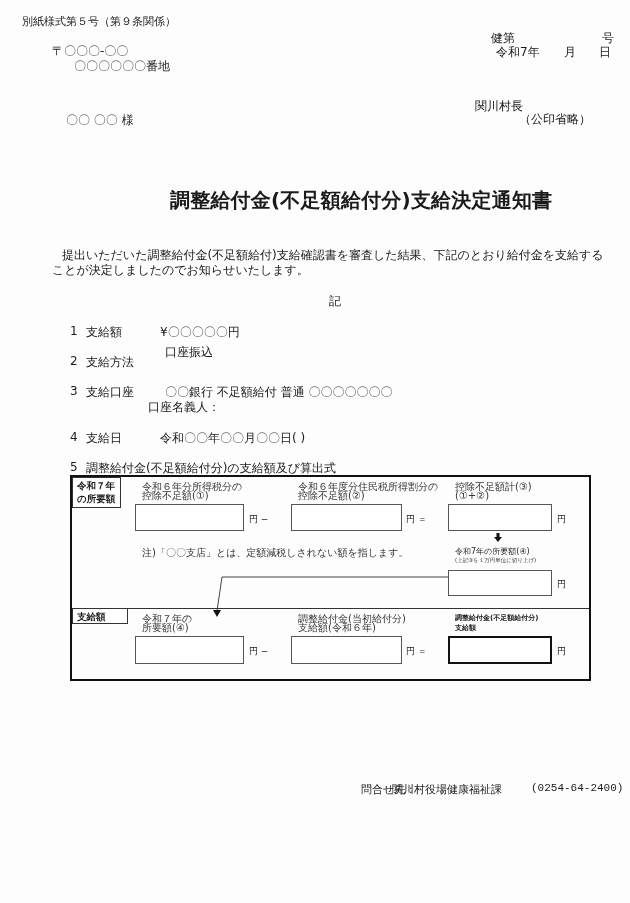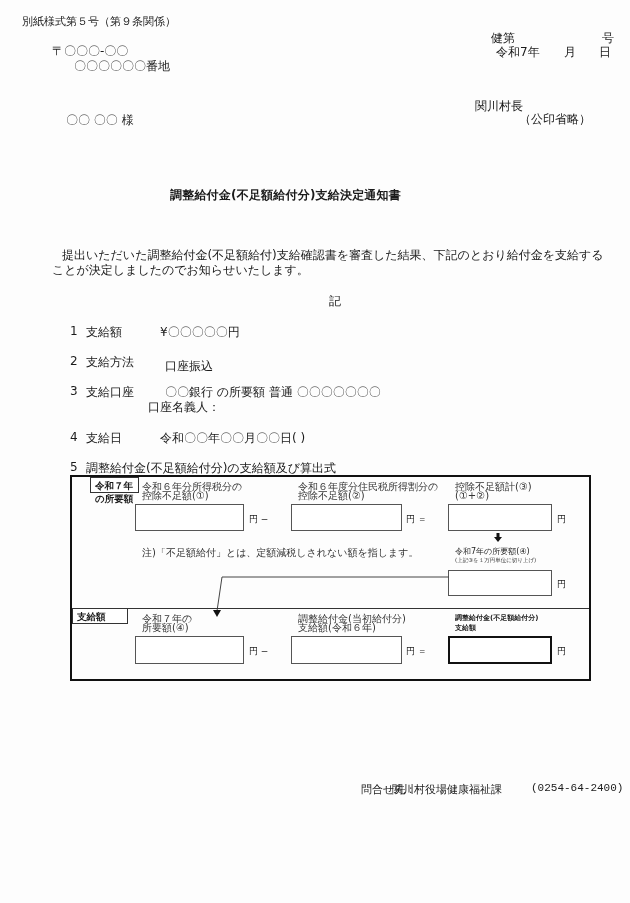--- a/index.html
+++ b/index.html
@@ -4,21 +4,21 @@
 <style>
   html, body { margin:0; padding:0; }
   body {
     width:630px; height:903px; background:#fdfdfd; position:relative; overflow:hidden;
     font-family:"DejaVu Sans", "Liberation Sans", sans-serif; color:#1a1a1a;
   }
   .abs { position:absolute; white-space:nowrap; }
   .serif { font-family:Liberation Mono, monospace; }
   .f11 { font-size:11px; }
   .f12 { font-size:12px; }
-  .title { font-size:12px; font-weight:bold; letter-spacing:0.2px; }
+  .title { font-size:20px; font-weight:bold; letter-spacing:0.2px; }
   .tiny { font-size:10px; line-height:9px; color:#333; }
   .tiny-b { font-size:7px; line-height:10px; font-weight:bold; color:#222; }
   .box { position:absolute; border:1px solid #555; background:#fff; box-sizing:border-box; }
   .box.thick { border:2px solid #111; }
   .tbl-outer { position:absolute; left:70px; top:475px; width:521px; height:206px; border:2px solid #111; box-sizing:border-box; }
   .hline { position:absolute; height:1px; background:#333; }
   .label-cell { position:absolute; border:1px solid #333; box-sizing:border-box; background:#fff; font-weight:bold; font-size:9.5px; line-height:13px; padding:1px 0 0 4px; }
   .unit { position:absolute; font-size:9px; }
 </style>
 </head>
@@ -44,41 +44,41 @@
 <div class="abs f12" style="left:329px;top:293px;">記</div>
 
 <div>
   <span class="abs f12" style="left:70px;top:324px;">1</span>
   <span class="abs f12" style="left:86px;top:324px;">支給額</span>
   <span class="abs f12" style="left:160px;top:324px;">¥〇〇〇〇〇円</span>
 </div>
 <div>
   <span class="abs f12" style="left:70px;top:354px;">2</span>
   <span class="abs f12" style="left:86px;top:354px;">支給方法</span>
-  <span class="abs f12" style="left:165px;top:358px;">口座振込</span>
+  <span class="abs f12" style="left:165px;top:344px;">口座振込</span>
 </div>
 <div>
   <span class="abs f12" style="left:70px;top:384px;">3</span>
   <span class="abs f12" style="left:86px;top:384px;">支給口座</span>
-  <span class="abs f12" style="left:165px;top:384px;">〇〇銀行  の所要額  普通  〇〇〇〇〇〇〇</span>
+  <span class="abs f12" style="left:165px;top:384px;">〇〇銀行  不足額給付  普通  〇〇〇〇〇〇〇</span>
   <span class="abs f12" style="left:148px;top:399px;">口座名義人：</span>
 </div>
 <div>
   <span class="abs f12" style="left:70px;top:430px;">4</span>
   <span class="abs f12" style="left:86px;top:430px;">支給日</span>
   <span class="abs f12" style="left:160px;top:430px;">令和〇〇年〇〇月〇〇日(  )</span>
 </div>
 <div>
   <span class="abs f12" style="left:70px;top:460px;">5</span>
   <span class="abs f12" style="left:86px;top:460px;">調整給付金(不足額給付分)の支給額及び算出式</span>
 </div>
 
 <div class="tbl-outer">
 
-  <div class="label-cell" style="left:18px;top:0;width:49px;height:16px;">
+  <div class="label-cell" style="left:0;top:0;width:49px;height:31px;">
     <div>令和７年</div>
     <div>の所要額</div>
   </div>
 
   <div class="abs tiny" style="left:70px;top:5px;">
     <div>令和６年分所得税分の</div>
     <div>控除不足額(①)</div>
   </div>
   <div class="abs tiny" style="left:226px;top:5px;">
     <div>令和６年度分住民税所得割分の</div>
@@ -94,21 +94,21 @@
   <div class="box" style="left:219px;top:27px;width:111px;height:27px;"></div>
   <span class="unit" style="left:334px;top:36px;">円  ＝</span>
   <div class="box" style="left:376px;top:27px;width:104px;height:27px;"></div>
   <span class="unit" style="left:485px;top:36px;">円</span>
 
   <svg class="abs" style="left:422px;top:56px;" width="8" height="9">
     <rect x="2.5" y="0" width="3" height="4" fill="#111"></rect>
       <polygon points="0,4 8,4 4,9" fill="#111"></polygon>
   </svg>
 
-  <div class="abs tiny" style="left:70px;top:71px;">注)「不足額給付」とは、定額減税しされない額を指します。</div>
+  <div class="abs tiny" style="left:70px;top:71px;">注)「〇〇支店」とは、定額減税しされない額を指します。</div>
 
   <div class="abs" style="left:383px;top:69px;font-size:8px;color:#222;">令和7年の所要額(④)</div>
   <div class="abs" style="left:383px;top:80px;font-size:5.5px;color:#333;">(上記③を１万円単位に切り上げ)</div>
   <div class="box" style="left:376px;top:93px;width:104px;height:26px;"></div>
   <span class="unit" style="left:485px;top:101px;">円</span>
 
   <svg class="abs" style="left:140px;top:98px;" width="240" height="45">
     <polyline points="237,2 10,2 5,36" fill="none" stroke="#444" stroke-width="1"></polyline>
     <polygon points="1,35 9,35 5,42" fill="#111"></polygon>
   </svg>

